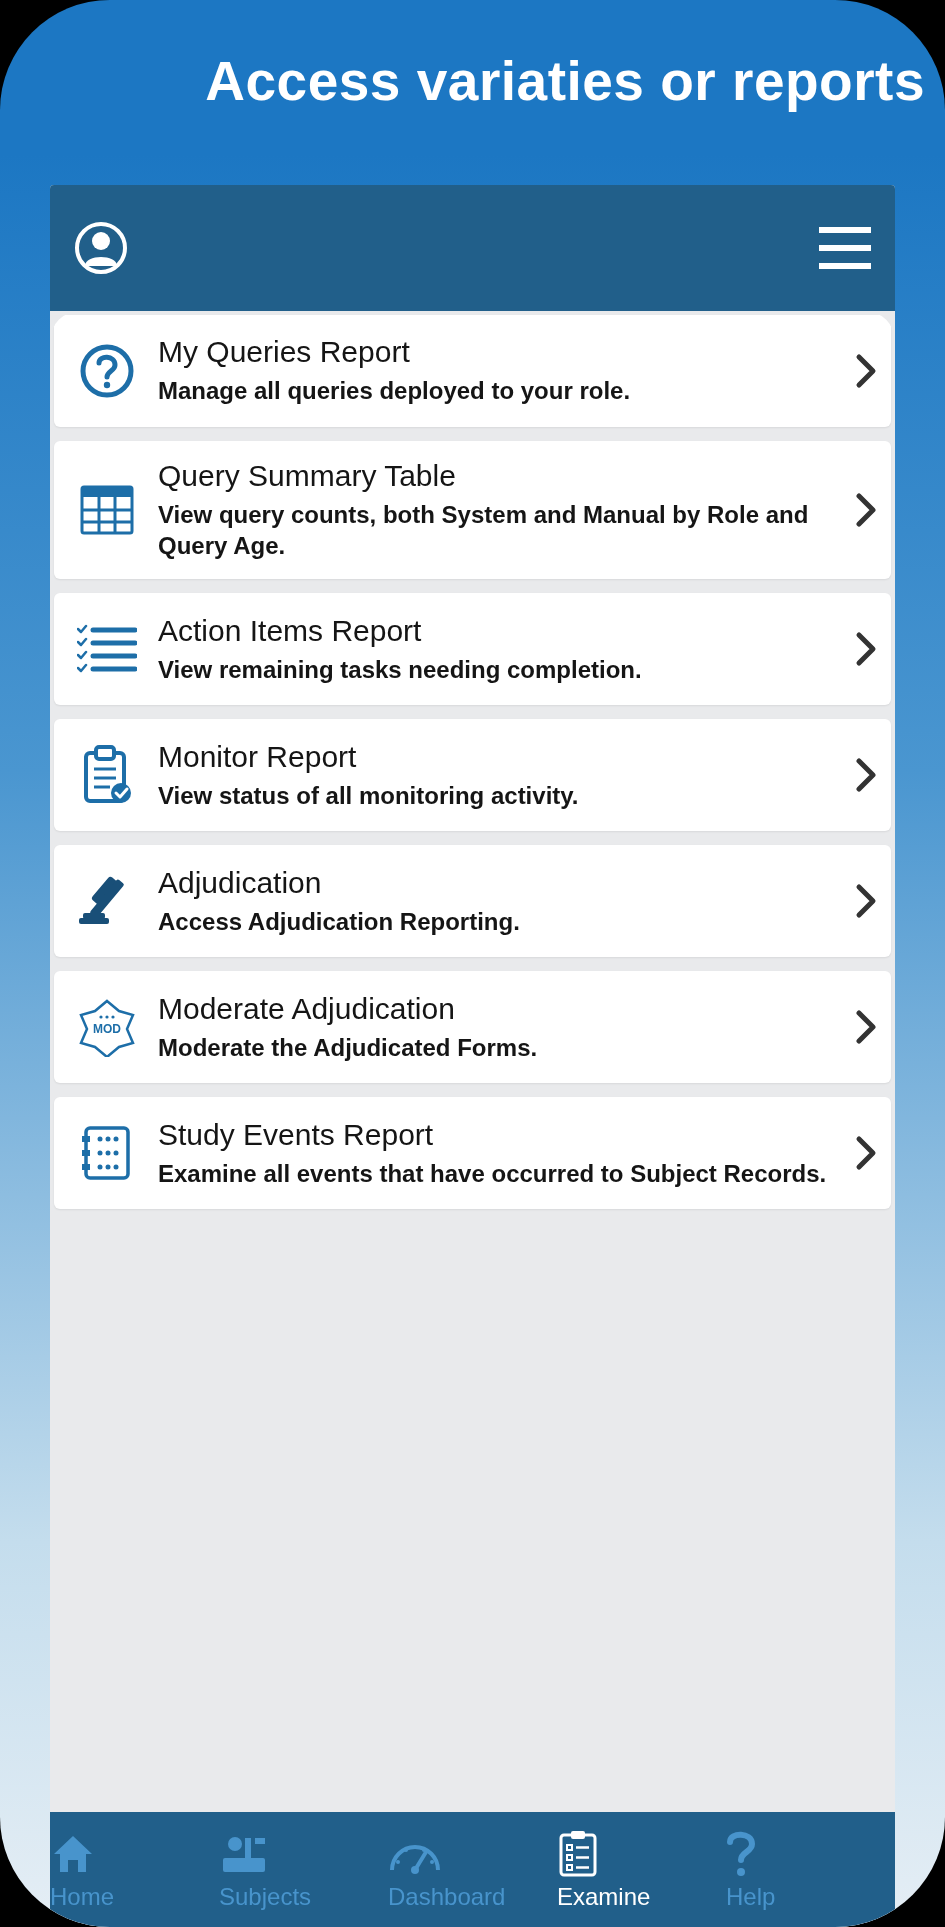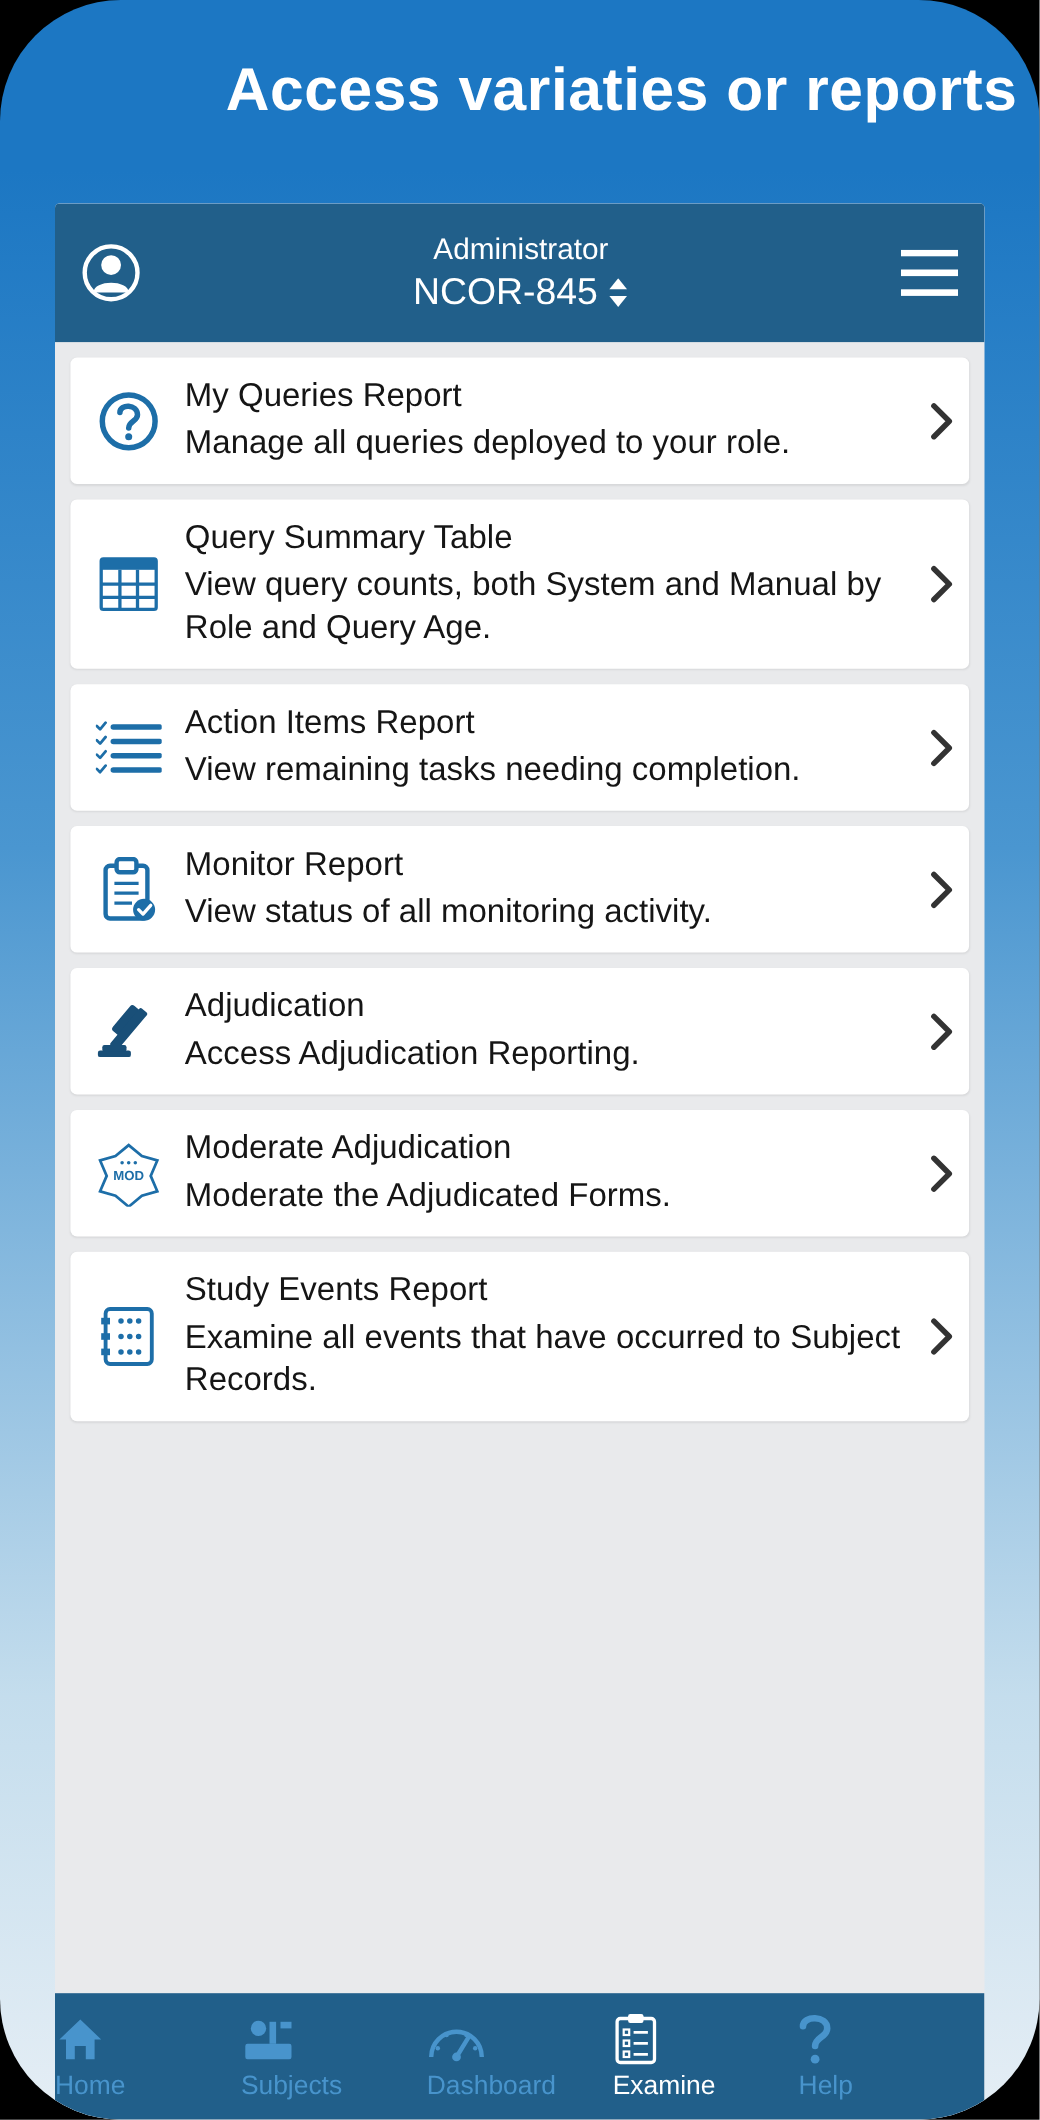--- a/index.html
+++ b/index.html
@@ -60,21 +60,22 @@
     display: inline-flex;
     align-items: center;
     gap: 8px;
     cursor: pointer;
   }
   .hamburger svg { display: block; }
   
   .report-list {
     flex: 1;
     overflow-y: auto;
-    padding: 14px;
+    padding: 4px;
+    border-radius: 30px;
   }
   .report-item {
     background: #fff;
     border-radius: 6px;
     margin-bottom: 14px;
     display: flex;
     align-items: center;
     padding: 18px 14px 18px 18px;
     box-shadow: 0 1px 2px rgba(0,0,0,0.08);
     cursor: pointer;
@@ -91,23 +92,24 @@
     flex: 1;
     padding: 0 12px 0 16px;
   }
   .report-title {
     font-size: 30px;
     color: #151515;
     font-weight: 400;
     margin-bottom: 6px;
   }
   .report-desc {
-    font-size: 30px;
+    font-size: 24px;
     color: #151515;
     line-height: 1.3;
+    font-weight: bold;
   }
   .chevron { flex-shrink: 0; }
   
   .bottom-nav {
     height: 115px;
     background: #215f8a;
     display: flex;
     align-items: center;
     justify-content: space-around;
   }
@@ -132,30 +134,20 @@
 
   <div class="app-shell">
 
     <div class="top-bar">
       <div class="profile">
         <svg width="54" height="54" viewBox="0 0 54 54">
           <circle cx="27" cy="27" r="24" fill="none" stroke="#fff" stroke-width="4"></circle>
           <circle cx="27" cy="20" r="9" fill="#fff"></circle>
           <path d="M11 45 C11 33 43 33 43 45" fill="#fff"></path>
         </svg>
-      </div>
-      <div class="top-center">
-        <div class="role-label">Administrator</div>
-        <div class="study-select">
-          <span>NCOR-845</span>
-          <svg width="20" height="26" viewBox="0 0 20 26">
-            <path d="M10 0 L18 10 L2 10 Z" fill="#fff"></path>
-            <path d="M10 26 L18 16 L2 16 Z" fill="#fff"></path>
-          </svg>
-        </div>
       </div>
       <div class="hamburger">
         <svg width="52" height="42" viewBox="0 0 52 42">
           <rect y="0" width="52" height="6" fill="#fff"></rect>
           <rect y="18" width="52" height="6" fill="#fff"></rect>
           <rect y="36" width="52" height="6" fill="#fff"></rect>
         </svg>
       </div>
     </div>
 

